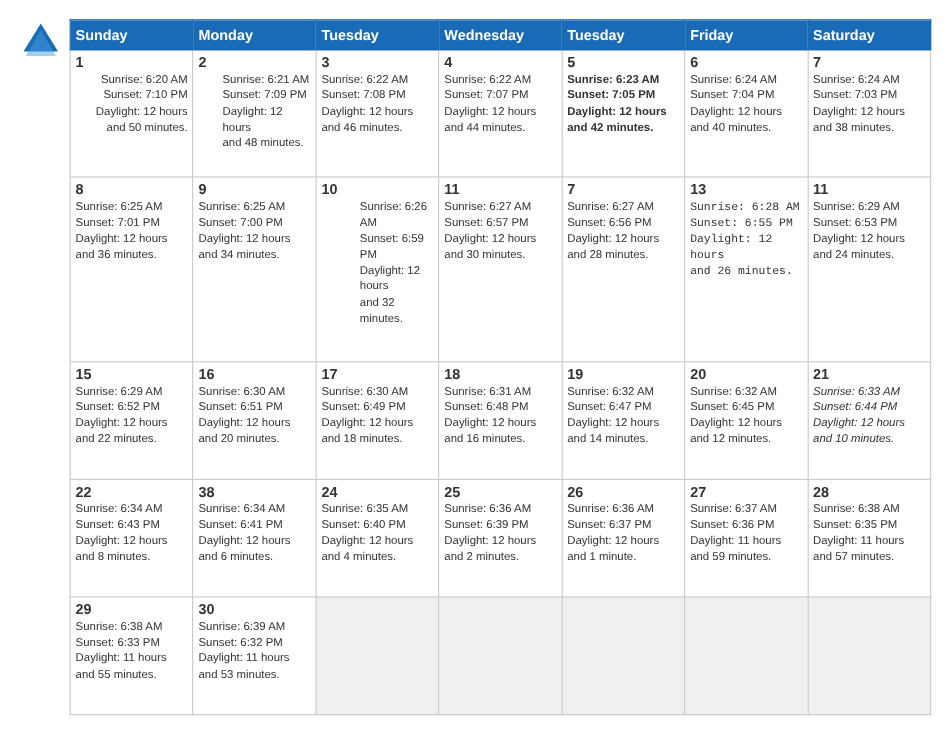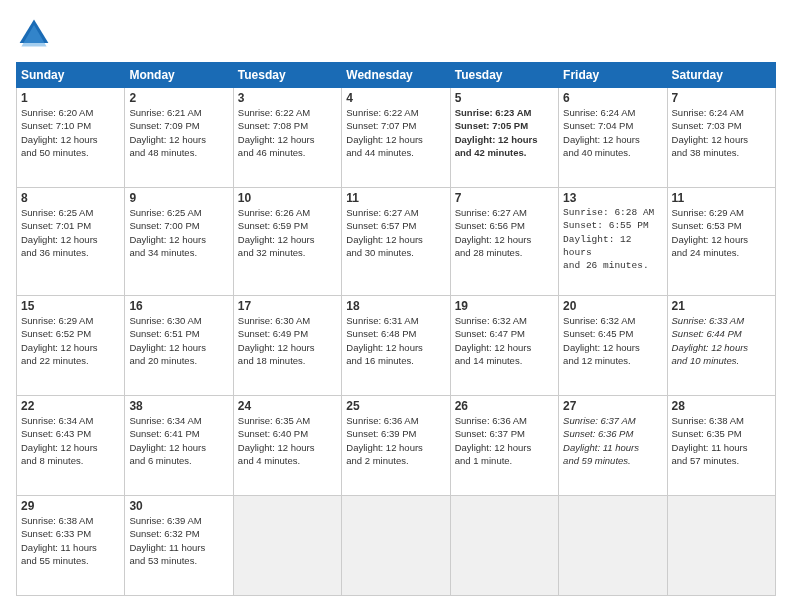--- a/index.html
+++ b/index.html
@@ -8,21 +8,20 @@
       background: #fff;
       width: 792px;
       height: 612px;
       overflow: hidden;
     }
     .page {
       width: 792px;
       height: 612px;
       padding: 16px;
       display: flex;
-      flex-direction: column;
     }
     .header {
       display: flex;
       justify-content: space-between;
       align-items: flex-start;
       margin-bottom: 10px;
     }
     .logo {
       display: flex;
       align-items: center;
@@ -129,28 +128,28 @@
         <th>Wednesday</th>
         <th>Tuesday</th>
         <th>Friday</th>
         <th>Saturday</th>
       </tr>
     </thead>
     <tbody id="calendar-body">
     <tr>
           <td>
             <span class="day-num">1</span>
-            <div class="day-info" style="white-space: pre-line;">Sunrise: 6:20 AM
+            <div class="day-info" style="white-space: pre-line; text-align: right;">Sunrise: 6:20 AM
 Sunset: 7:10 PM
 Daylight: 12 hours
 and 50 minutes.</div>
           </td>
           <td>
             <span class="day-num">2</span>
-            <div class="day-info" style="white-space: pre-line;">Sunrise: 6:21 AM
+            <div class="day-info" style="white-space: pre-line; margin-left: 20px;">Sunrise: 6:21 AM
 Sunset: 7:09 PM
 Daylight: 12 hours
 and 48 minutes.</div>
           </td>
           <td>
             <span class="day-num">3</span>
             <div class="day-info" style="white-space: pre-line;">Sunrise: 6:22 AM
 Sunset: 7:08 PM
 Daylight: 12 hours
 and 46 minutes.</div>
@@ -194,21 +193,21 @@
           </td>
           <td>
             <span class="day-num">9</span>
             <div class="day-info" style="white-space: pre-line;">Sunrise: 6:25 AM
 Sunset: 7:00 PM
 Daylight: 12 hours
 and 34 minutes.</div>
           </td>
           <td>
             <span class="day-num">10</span>
-            <div class="day-info" style="white-space: pre-line;">Sunrise: 6:26 AM
+            <div class="day-info" style="white-space: pre-line; margin-left: 32px;">Sunrise: 6:26 AM
 Sunset: 6:59 PM
 Daylight: 12 hours
 and 32 minutes.</div>
           </td>
           <td>
             <span class="day-num">11</span>
             <div class="day-info" style="white-space: pre-line;">Sunrise: 6:27 AM
 Sunset: 6:57 PM
 Daylight: 12 hours
 and 30 minutes.</div>
@@ -317,21 +316,21 @@
           </td>
           <td>
             <span class="day-num">26</span>
             <div class="day-info" style="white-space: pre-line;">Sunrise: 6:36 AM
 Sunset: 6:37 PM
 Daylight: 12 hours
 and 1 minute.</div>
           </td>
           <td>
             <span class="day-num">27</span>
-            <div class="day-info" style="white-space: pre-line; font-style: italic;">Sunrise: 6:37 AM
+            <div class="day-info" style="white-space: pre-line;">Sunrise: 6:37 AM
 Sunset: 6:36 PM
 Daylight: 11 hours
 and 59 minutes.</div>
           </td>
           <td>
             <span class="day-num">28</span>
             <div class="day-info" style="white-space: pre-line;">Sunrise: 6:38 AM
 Sunset: 6:35 PM
 Daylight: 11 hours
 and 57 minutes.</div>

